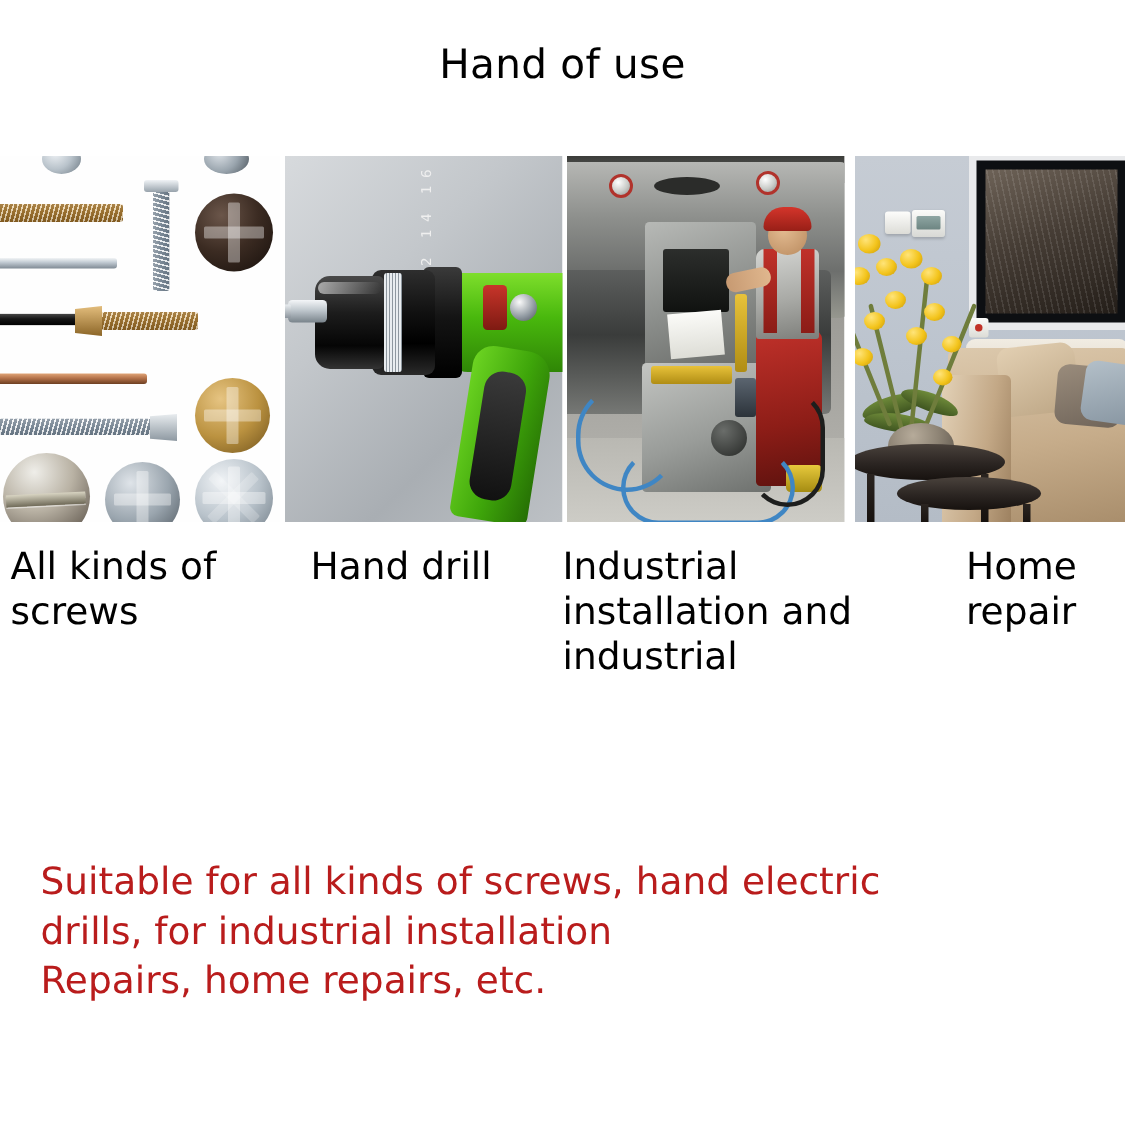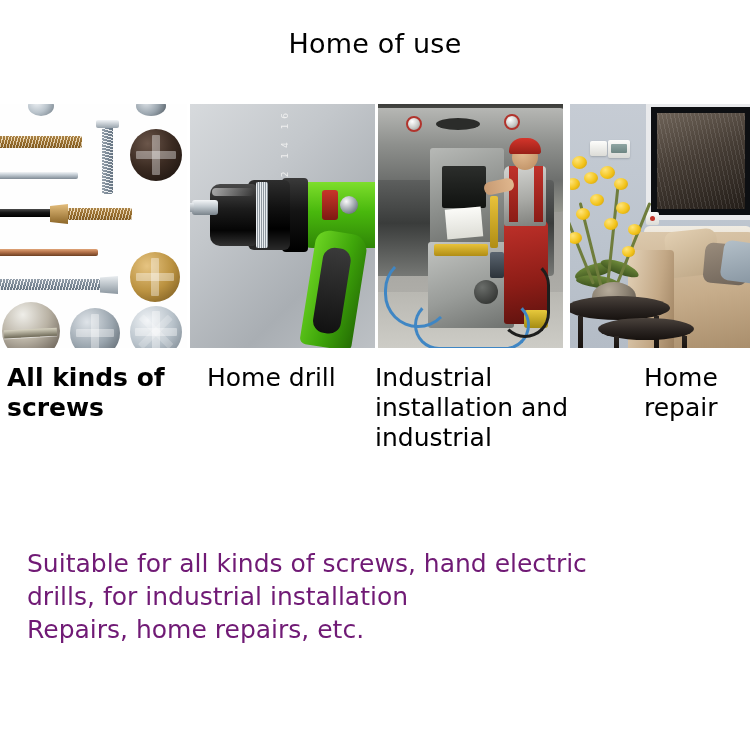--- a/index.html
+++ b/index.html
@@ -386,41 +386,41 @@
   }
 
   
   .caption {
     position: absolute;
     font-size: 25px;
     line-height: 30px;
     color: #000;
     white-space: pre-line;
   }
-  #caption-screws     { left: 7px;   top: 363px; width: 185px; font-weight: bold; }
+  #caption-screws     { left: 7px;   top: 363px; width: 185px; }
   #caption-drill      { left: 207px; top: 363px; width: 170px; }
   #caption-industrial { left: 375px; top: 363px; width: 200px; }
   #caption-home       { left: 644px; top: 363px; width: 110px; }
 
   
   #summary {
     position: absolute;
     left: 27px;
-    top: 547px;
+    top: 571px;
     width: 700px;
     font-size: 25px;
     line-height: 33px;
-    color: #701a75;
+    color: #b91c1c;
     white-space: pre-line;
   }
 </style>
 </head>
 <body>
 
-<div id="page-title">Home of use</div>
+<div id="page-title">Hand of use</div>
 
 <div id="panel-strip">
 
   <div class="panel" id="panel-screws">
     <div class="scene screws-bg">
 
       <div class="head head-steel" style="left:28px;top:-8px;width:26px;height:20px;"></div>
       <div class="head head-grey" style="left:136px;top:-8px;width:30px;height:20px;"></div>
 
       <div class="shaft thread-gold" style="left:-10px;top:32px;width:92px;height:12px;"></div>
@@ -567,21 +567,21 @@
       <div class="table-leg" style="left:84px;top:212px;height:32px;"></div>
       <div class="table-top" style="left:28px;top:214px;width:96px;height:22px;"></div>
       <div class="table-leg" style="left:44px;top:232px;height:14px;"></div>
       <div class="table-leg" style="left:112px;top:232px;height:14px;"></div>
     </div>
   </div>
 </div>
 
 <div class="caption" id="caption-screws">All kinds of
 screws</div>
-<div class="caption" id="caption-drill">Home drill</div>
+<div class="caption" id="caption-drill">Hand drill</div>
 <div class="caption" id="caption-industrial">Industrial
 installation and
 industrial</div>
 <div class="caption" id="caption-home">Home
 repair</div>
 
 <div id="summary">Suitable for all kinds of screws, hand electric
 drills, for industrial installation
 Repairs, home repairs, etc.</div>
 

